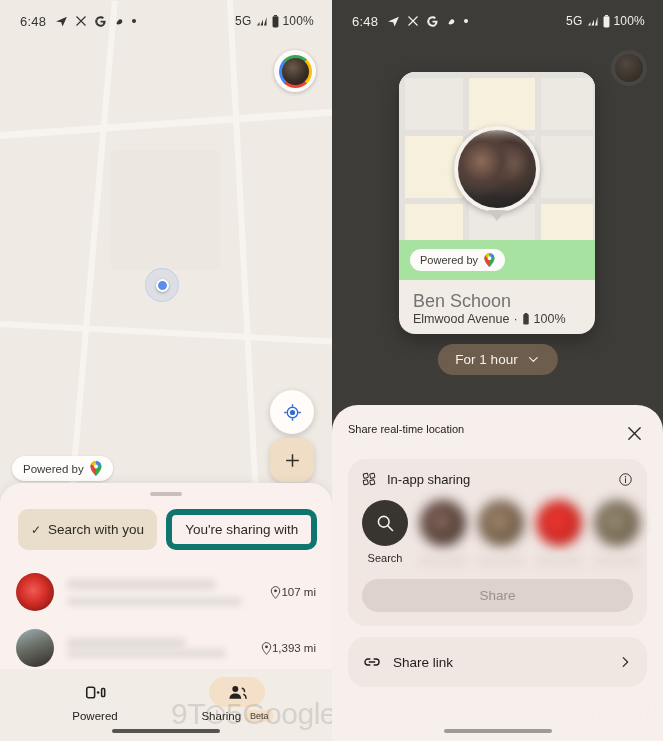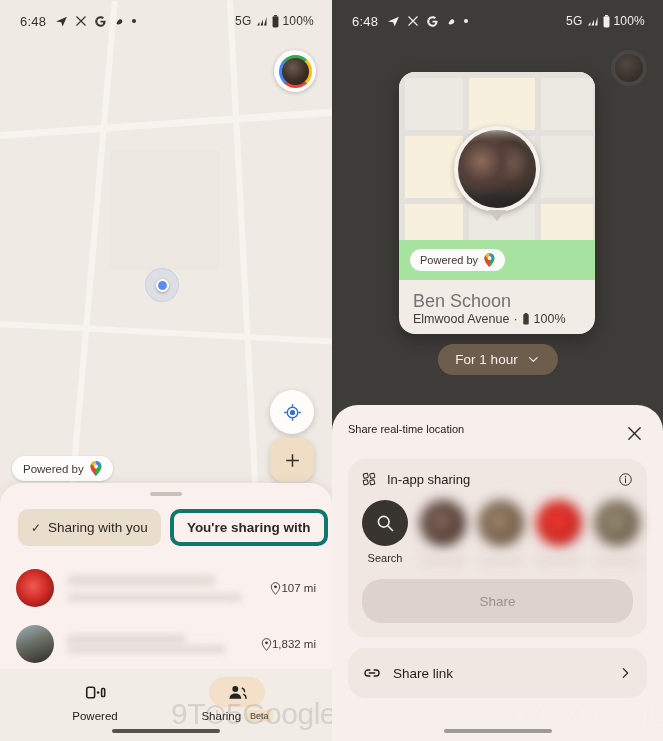--- a/index.html
+++ b/index.html
@@ -100,21 +100,21 @@
   .grabber {
     width: 32px; height: 4px; border-radius: 3px; background: #c9c0ba;
     margin: 9px auto 0;
   }
   .chiprow { display: flex; gap: 9px; padding: 13px 18px 0; }
   .chip {
     border-radius: 10px; padding: 7px 13px; font-size: 13.5px; color: #2d2a26;
     display: flex; align-items: center; gap: 7px; white-space: nowrap;
   }
   .chip.sel { background: #e9ddcc; }
-  .chip.out { border: 4px solid #0f766e; background: transparent; font-weight: bold; }
+  .chip.out { border: 6px solid #0f766e; background: transparent; }
   .chip .check { font-size: 12px; color: #3a362f; }
 
   .plist { padding: 14px 16px 0; }
   .prow { display: flex; align-items: center; gap: 13px; padding: 9px 0; }
   .pav { width: 38px; height: 38px; border-radius: 50%; flex: 0 0 38px; }
   .pav.a { background: radial-gradient(circle at 45% 45%, #f05b52 0%, #cf2a24 48%, #5d1512 100%); }
   .pav.b { background: linear-gradient(160deg, #9fb0b6 0%, #6a6f66 45%, #2e2b26 100%); }
   .pmeta { flex: 1; min-width: 0; }
   .blur-line { height: 11px; border-radius: 5px; background: #e3dcd7; filter: blur(3px); }
   .blur-line.l1 { width: 78%; margin-bottom: 7px; }
@@ -228,21 +228,21 @@
   }
   .ia-lab { font-size: 11px; color: #2c2926; }
   .ia-blur { filter: blur(6px); }
   .ia-c1 { background: radial-gradient(circle at 45% 45%, #8a6c60 0%, #4e3a33 60%, #3a2b26 100%); }
   .ia-c2 { background: radial-gradient(circle at 45% 45%, #a48a6e 0%, #6d5946 60%, #4c3f33 100%); }
   .ia-c3 { background: radial-gradient(circle at 45% 45%, #f03a34 0%, #c92520 60%, #8e1a16 100%); }
   .ia-c4 { background: radial-gradient(circle at 45% 45%, #9d8f74 0%, #6f6350 60%, #4f463a 100%); }
   .ia-ghost { width: 46px; height: 10px; border-radius: 5px; background: #e7dcd7; filter: blur(4px); margin-top: 4px; }
 
   .share-btn {
-    margin-top: 13px; height: 44px; border-radius: 20px; background: #ded2cd;
+    margin-top: 13px; height: 33px; border-radius: 20px; background: #ded2cd;
     display: flex; align-items: center; justify-content: center;
     font-size: 13.5px; color: #9a9290;
   }
   .card-link {
     margin-top: 11px; background: #f0e6e2; border-radius: 18px;
     height: 50px; display: flex; align-items: center; padding: 0 15px; gap: 12px;
   }
   .link-lab { flex: 1; font-size: 13.5px; color: #201e1b; }
   .chev-r { font-size: 15px; color: #2b2824; }
   .homebar-r {
@@ -368,21 +368,21 @@
         </svg>
       </span>
     </div>
 
     <div class="sheet-left">
       <div class="grabber"></div>
 
       <div class="chiprow">
         <div class="chip sel">
           <span class="check">✓</span>
-          <span>Sharing with you</span>
+          <span>Search with you</span>
         </div>
         <div class="chip out">
           <span>You're sharing with</span>
         </div>
       </div>
 
       <div class="plist">
         <div class="prow">
           <div class="pav a"></div>
           <div class="pmeta">
@@ -406,21 +406,21 @@
             <div class="blur-line l3"></div>
             <div class="blur-line l4"></div>
           </div>
           <div class="pdist">
             <span>
               <svg width="11" height="13" viewBox="0 0 24 28">
                   <path d="M12 1.2C6.9 1.2 2.8 5.3 2.8 10.4c0 6.8 9.2 16.4 9.2 16.4s9.2-9.6 9.2-16.4c0-5.1-4.1-9.2-9.2-9.2z" fill="none" stroke="#3c3832" stroke-width="2"></path>
                   <circle cx="12" cy="10.4" r="3.1" fill="#3c3832"></circle>
                 </svg>
             </span>
-            <span>1,832 mi</span>
+            <span>1,393 mi</span>
           </div>
         </div>
       </div>
 
       <div class="bottomnav">
         <div class="navitem">
           <div class="navpill">
             <span>
               <svg width="21" height="21" viewBox="0 0 24 24">
                 <rect x="2" y="6" width="9" height="12" rx="2" fill="none" stroke="#24221e" stroke-width="1.8"></rect>

